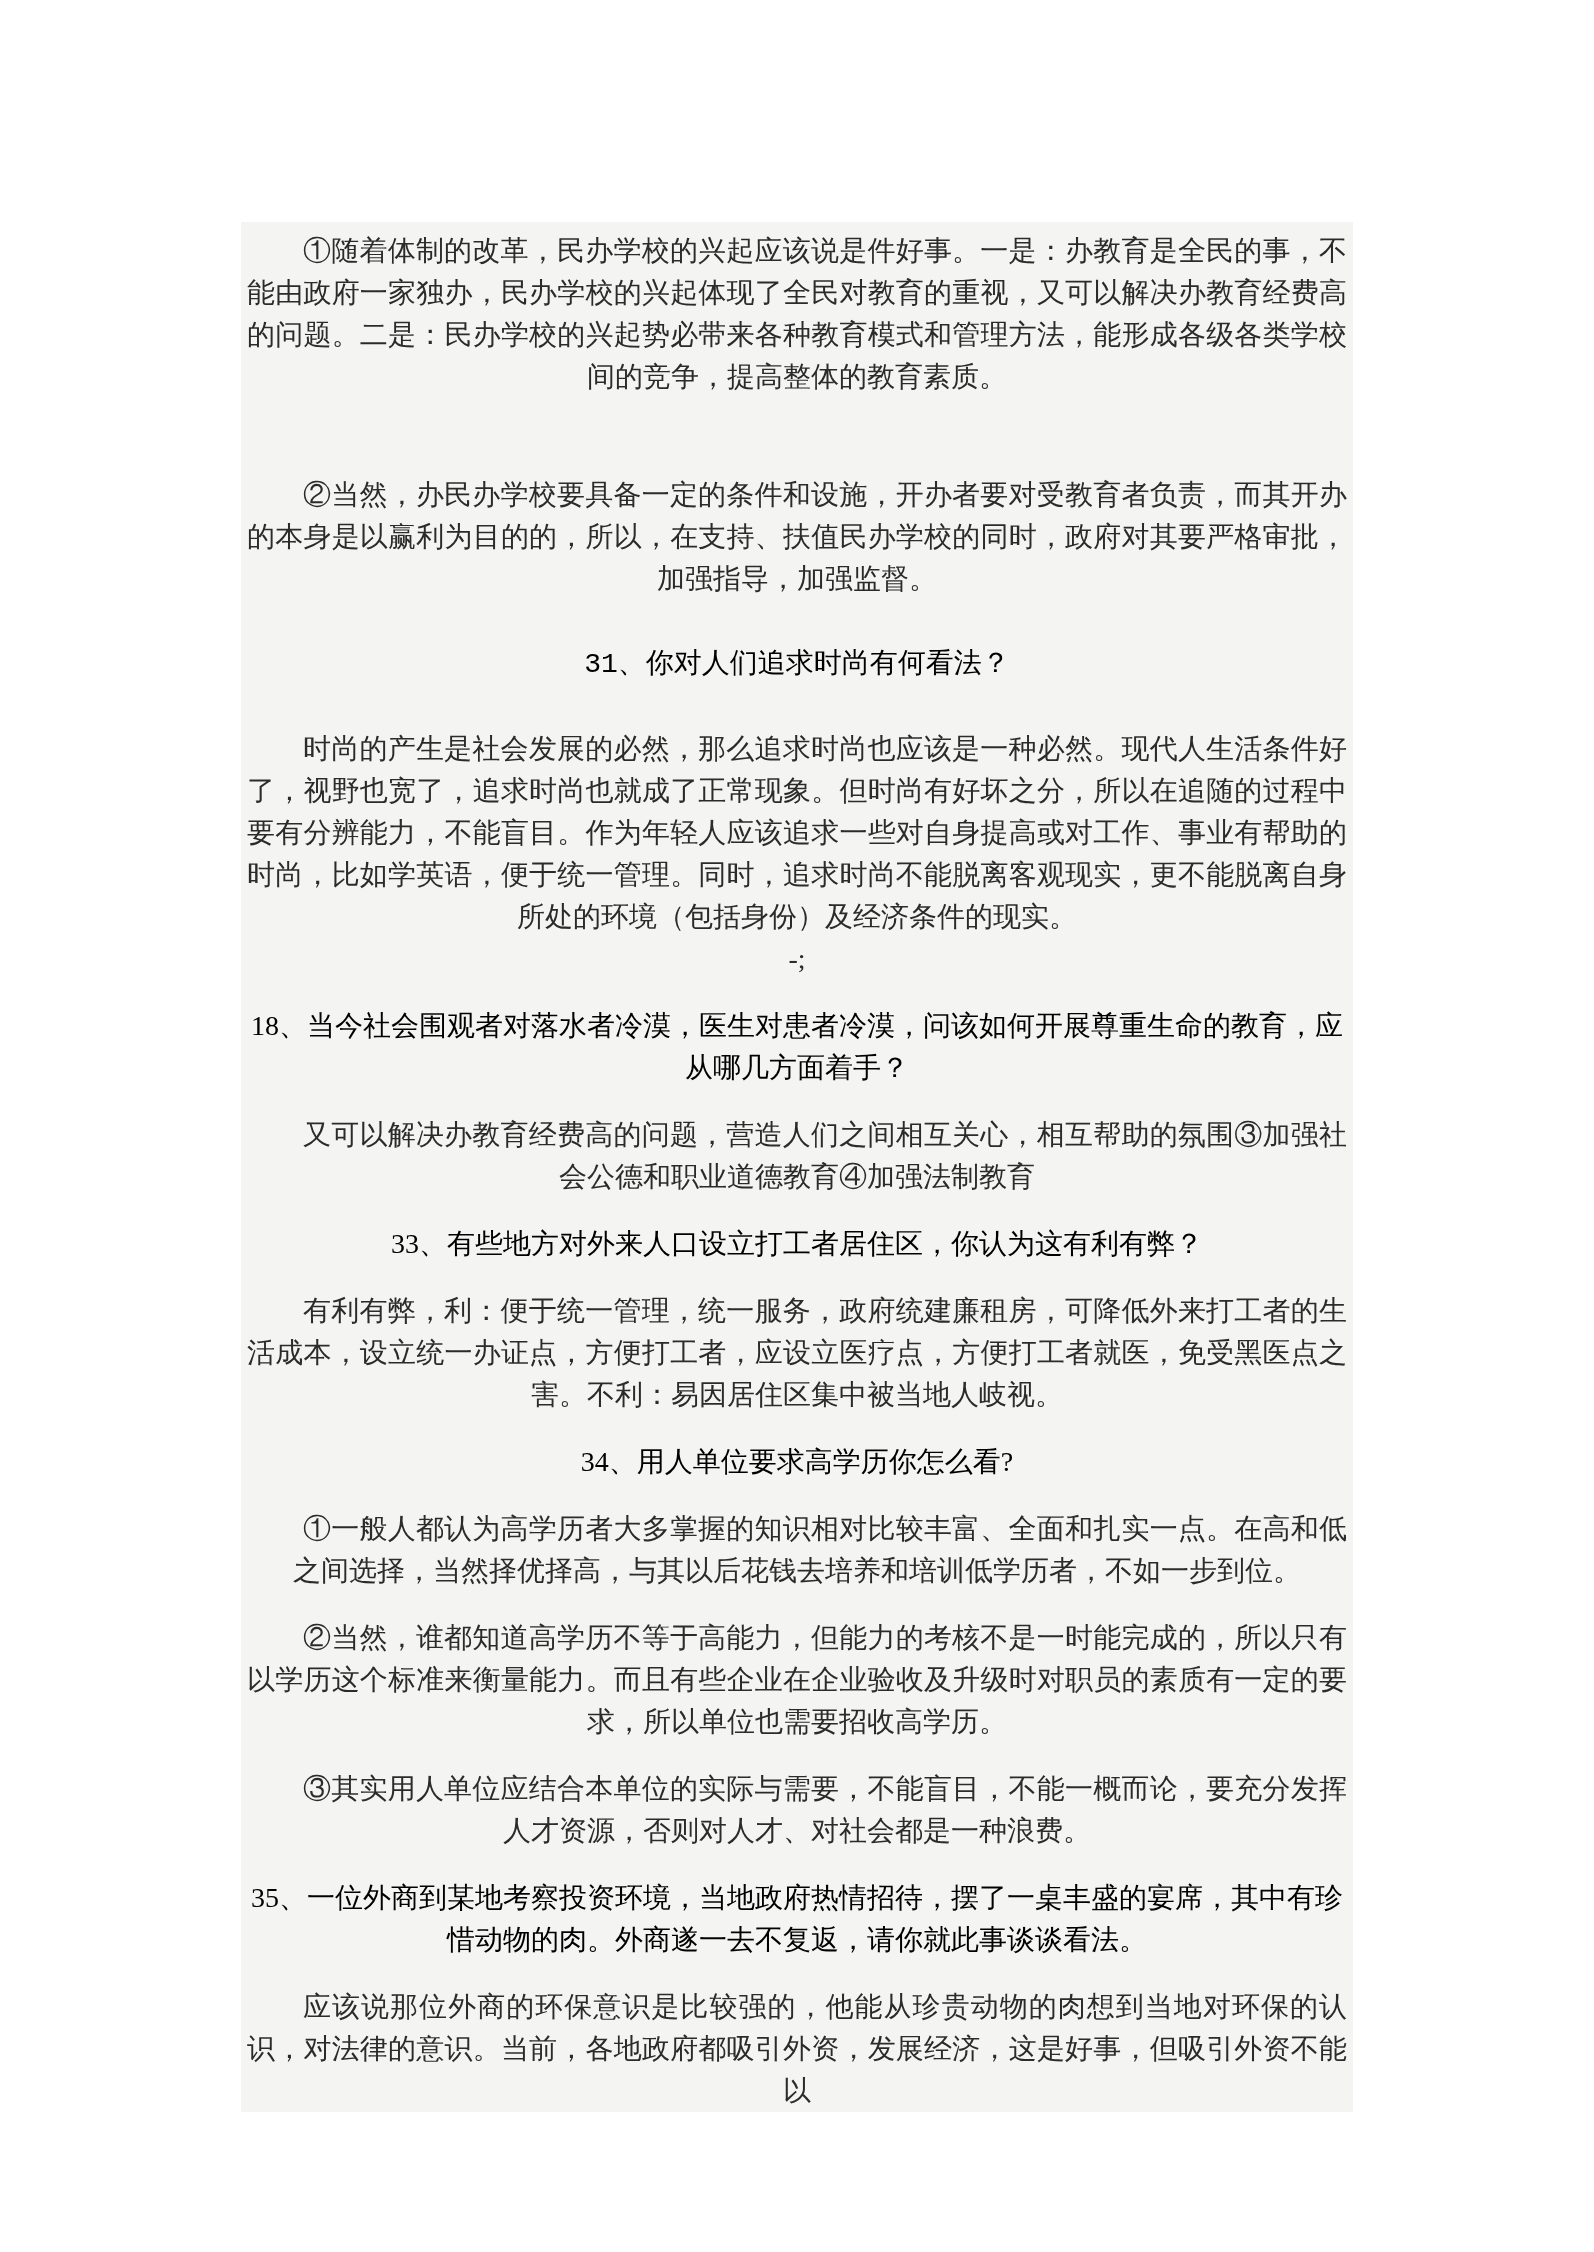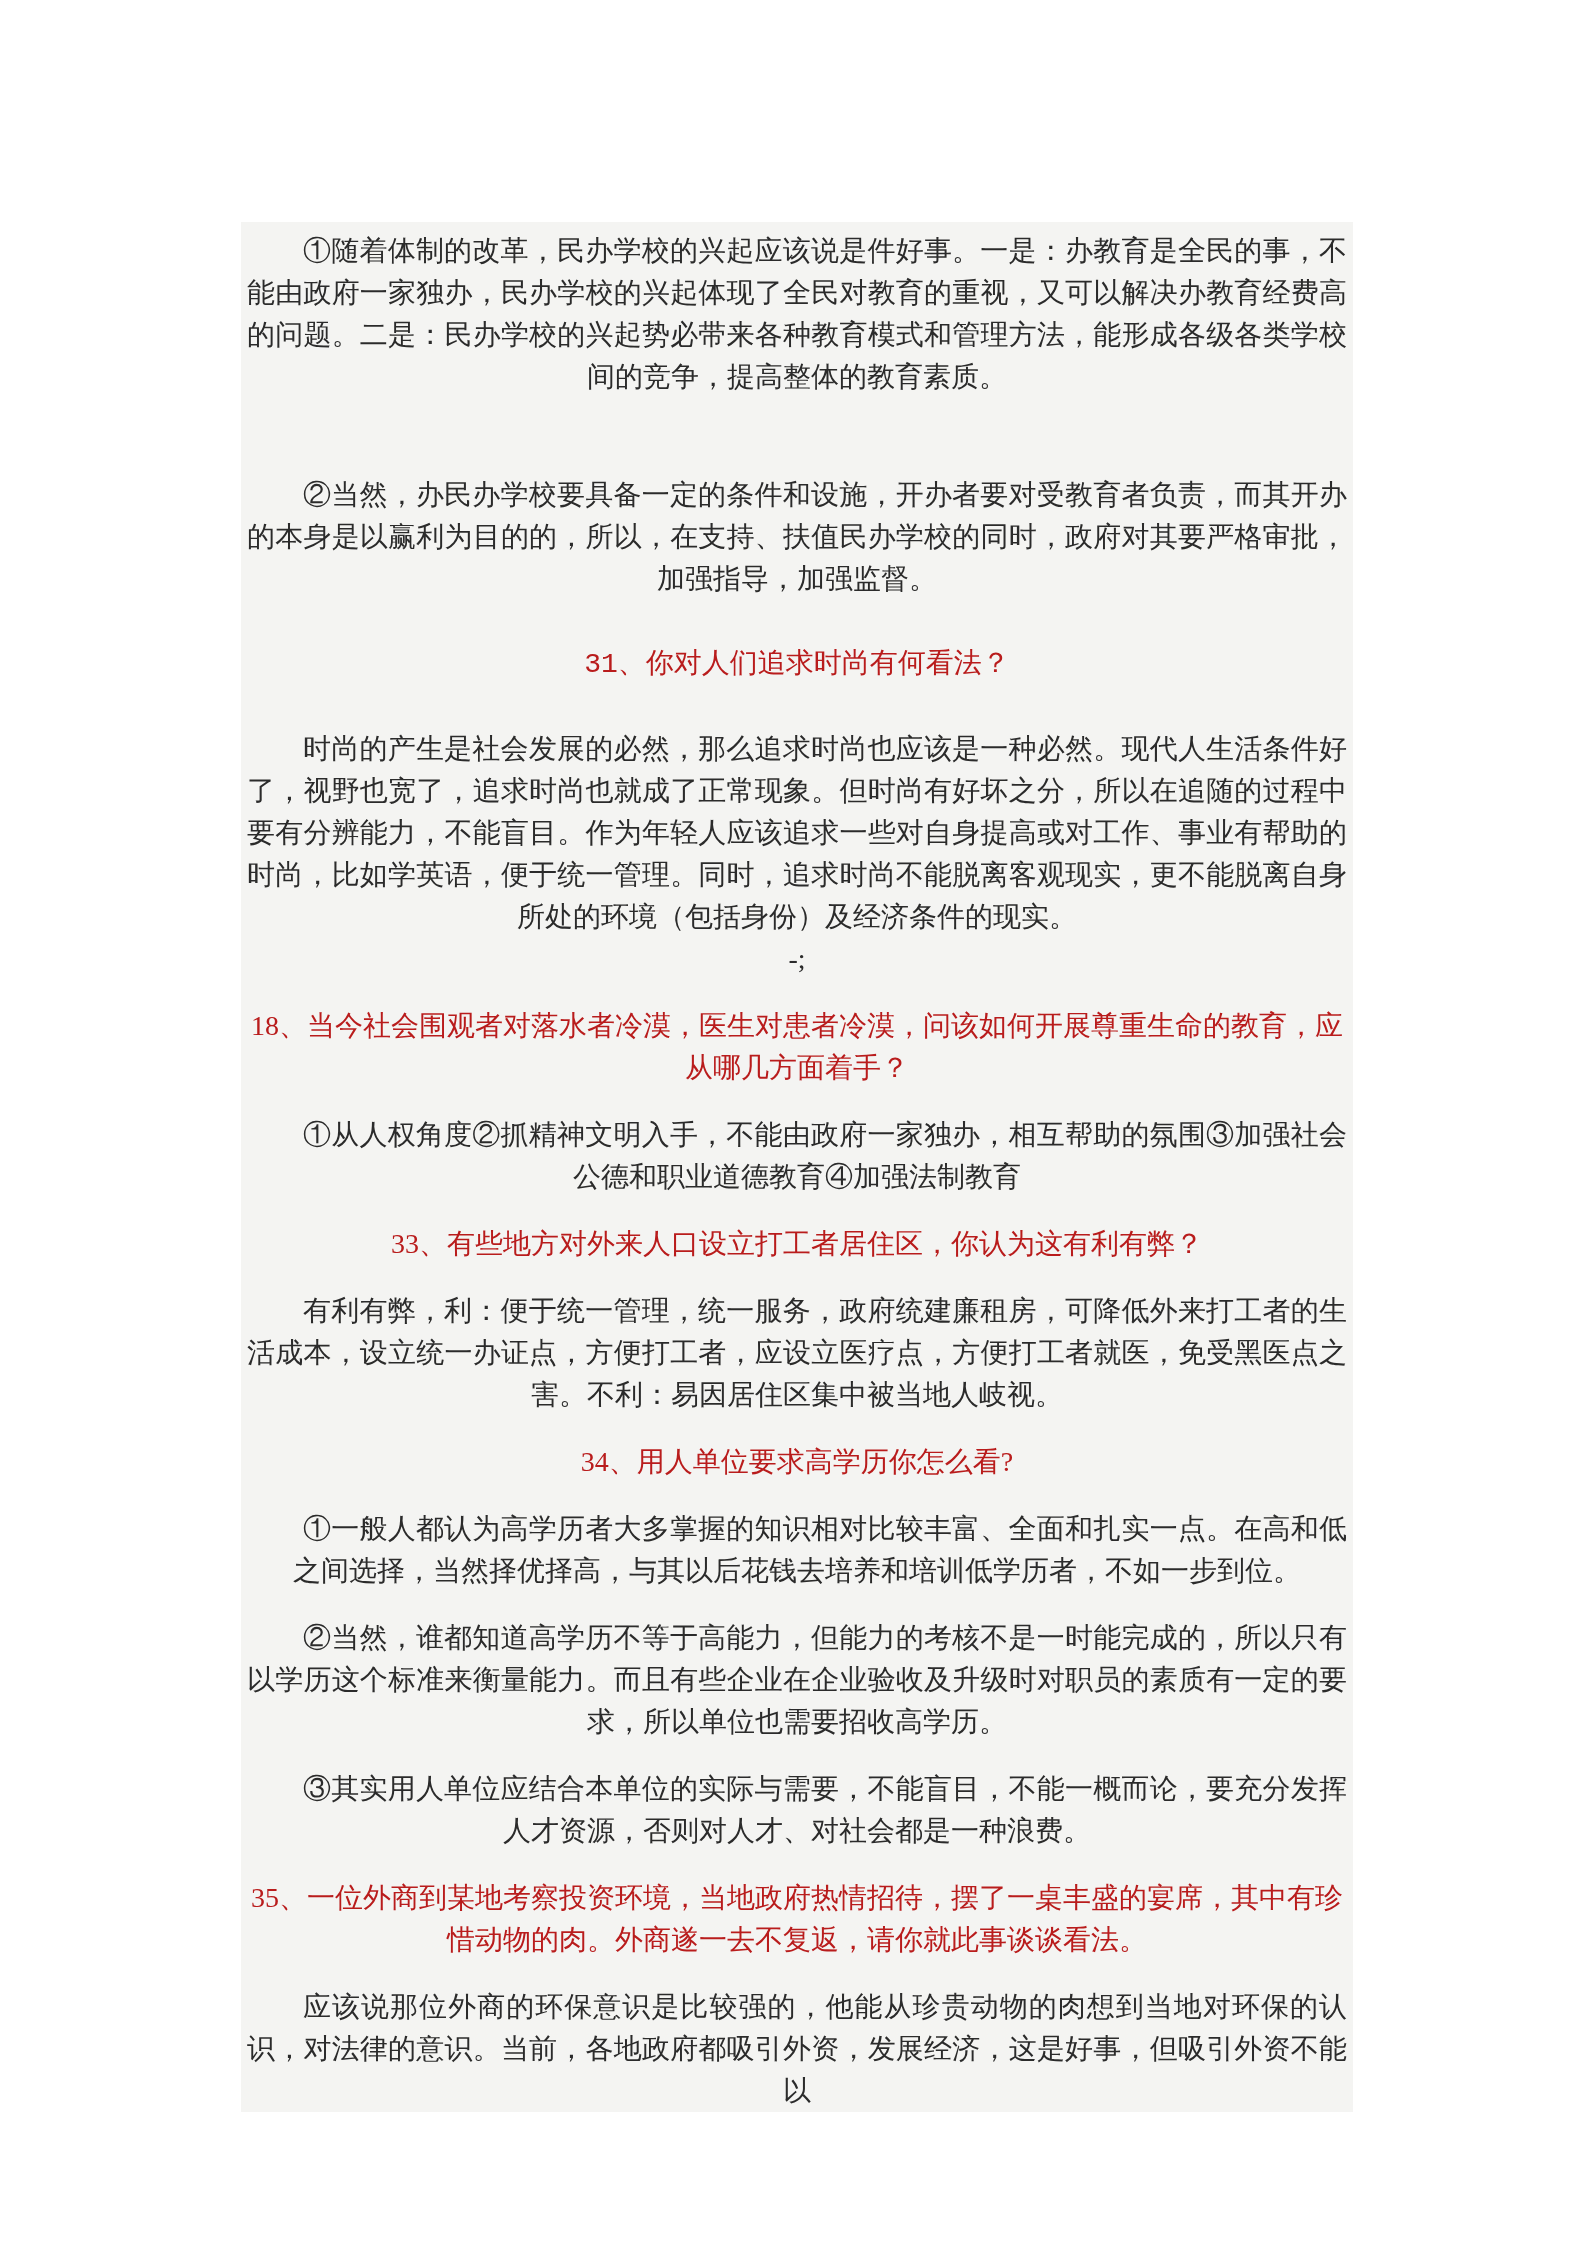--- a/index.html
+++ b/index.html
@@ -34,21 +34,21 @@
     line-height: 42px;
     color: #2b2b2b;
     margin: 0;
   }
   .para {
     text-align: justify;
     text-align-last: center;
     text-indent: 2em;
   }
   .heading {
-    color: #b91c1c;
+    color: #000000;
     text-align: center;
     text-indent: 0;
   }
   .separator {
     text-align: center;
     text-indent: 0;
   }
   .mb78 { margin-bottom: 78px; }
   .mb42 { margin-bottom: 42px; font-family: Liberation Mono, monospace; }
   .mb25 { margin-bottom: 25px; }
@@ -65,21 +65,21 @@
     <div class="block para mb42">②当然，办民办学校要具备一定的条件和设施，开办者要对受教育者负责，而其开办的本身是以赢利为目的的，所以，在支持、扶值民办学校的同时，政府对其要严格审批，加强指导，加强监督。</div>
 
     <div class="block heading mb42">31、你对人们追求时尚有何看法？</div>
 
     <div class="block para mb0">时尚的产生是社会发展的必然，那么追求时尚也应该是一种必然。现代人生活条件好了，视野也宽了，追求时尚也就成了正常现象。但时尚有好坏之分，所以在追随的过程中要有分辨能力，不能盲目。作为年轻人应该追求一些对自身提高或对工作、事业有帮助的时尚，比如学英语，便于统一管理。同时，追求时尚不能脱离客观现实，更不能脱离自身所处的环境（包括身份）及经济条件的现实。</div>
 
     <div class="block separator mb25">-;</div>
 
     <div class="block heading mb25">18、当今社会围观者对落水者冷漠，医生对患者冷漠，问该如何开展尊重生命的教育，应从哪几方面着手？</div>
 
-    <div class="block para mb25">①从人权角度②抓精神文明入手，不能由政府一家独办，相互帮助的氛围③加强社会公德和职业道德教育④加强法制教育</div>
+    <div class="block para mb25">又可以解决办教育经费高的问题，营造人们之间相互关心，相互帮助的氛围③加强社会公德和职业道德教育④加强法制教育</div>
 
     <div class="block heading mb25">33、有些地方对外来人口设立打工者居住区，你认为这有利有弊？</div>
 
     <div class="block para mb25">有利有弊，利：便于统一管理，统一服务，政府统建廉租房，可降低外来打工者的生活成本，设立统一办证点，方便打工者，应设立医疗点，方便打工者就医，免受黑医点之害。不利：易因居住区集中被当地人岐视。</div>
 
     <div class="block heading mb25">34、用人单位要求高学历你怎么看?</div>
 
     <div class="block para mb25">①一般人都认为高学历者大多掌握的知识相对比较丰富、全面和扎实一点。在高和低之间选择，当然择优择高，与其以后花钱去培养和培训低学历者，不如一步到位。</div>
 
     <div class="block para mb25">②当然，谁都知道高学历不等于高能力，但能力的考核不是一时能完成的，所以只有以学历这个标准来衡量能力。而且有些企业在企业验收及升级时对职员的素质有一定的要求，所以单位也需要招收高学历。</div>

